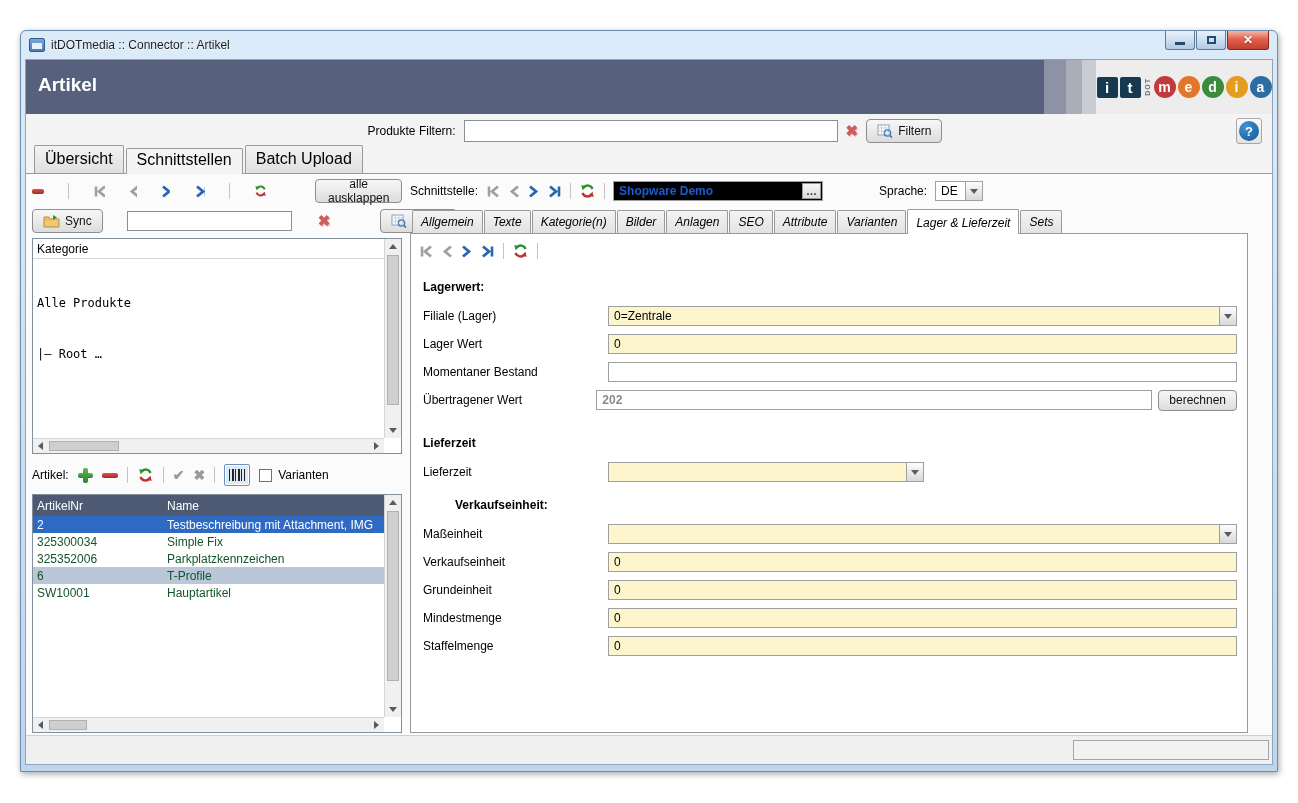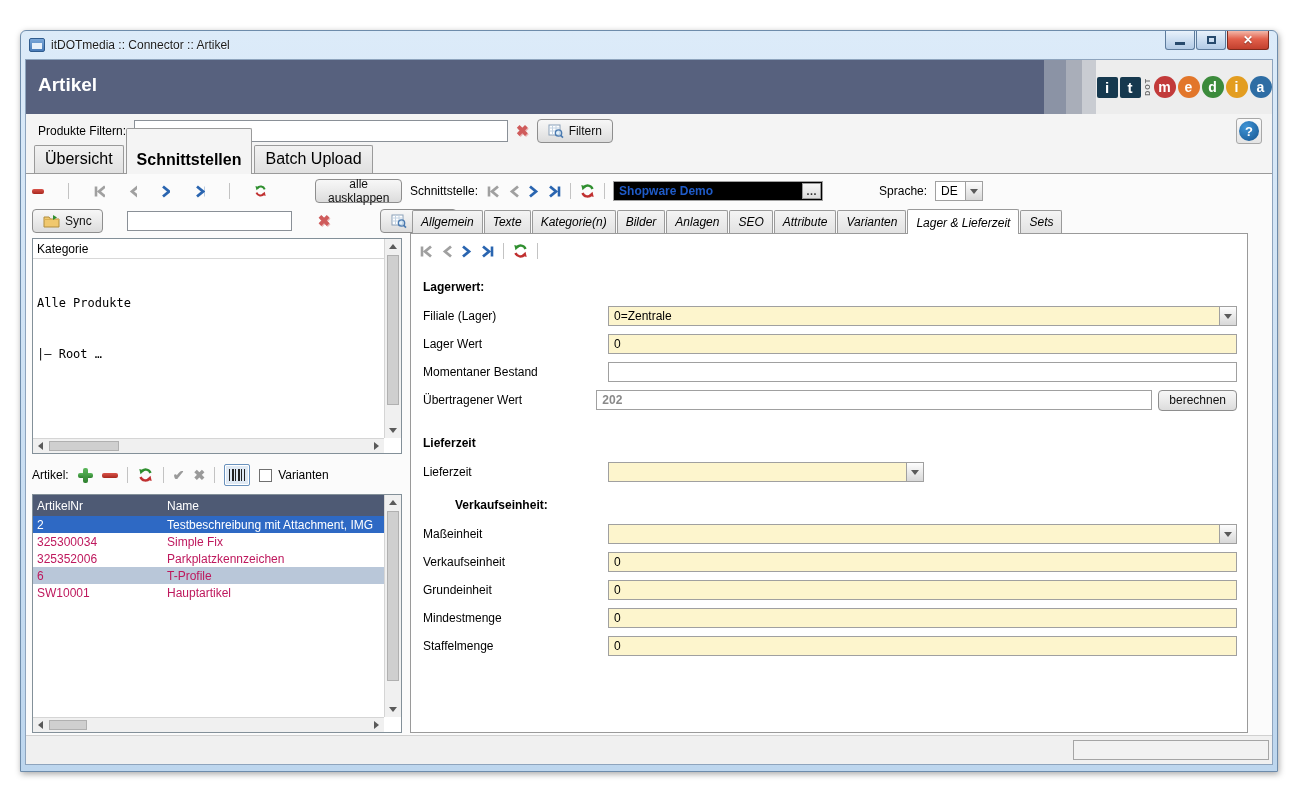--- a/index.html
+++ b/index.html
@@ -31,35 +31,35 @@
   .stripes { position:absolute; right:176px; top:0; bottom:0; display:flex; }
   .stripes span { display:block; height:100%; }
   .st1 { width:22px; background:#8b93a5; } .st2 { width:16px; background:#a9aeb9; } .st3 { width:14px; background:#c9ccd2; }
   .logo { position:absolute; right:0; top:0; bottom:0; width:176px; background:#ededed; display:flex; align-items:center; justify-content:center; gap:2px; }
   .lg-sq { width:21px; height:21px; background:#16394f; color:#fff; font-weight:bold; font-size:15px; display:inline-flex; align-items:center; justify-content:center; border-radius:2px; }
   .lg-dot { font-size:7px; font-weight:bold; color:#6d6d6d; writing-mode:vertical-rl; transform:rotate(180deg); letter-spacing:1px; margin:0 1px; }
   .lg-c { width:22px; height:22px; border-radius:50%; color:#fff; font-weight:bold; font-size:14px; display:inline-flex; align-items:center; justify-content:center; }
   .c0{background:#c23a3a;} .c1{background:#e2762a;} .c2{background:#3c8b3c;} .c3{background:#e39d20;} .c4{background:#2e6da4;}
 
   
-  .filterrow { position:absolute; left:0; right:0; top:54px; height:34px; display:flex; align-items:center; padding-left:12px; background:#f4f4f4; }
+  .filterrow { position:absolute; left:0; right:0; top:54px; height:34px; display:flex; align-items:center; padding-left:12px; background:#f4f4f4;justify-content:center; }
   .flabel-main { font-size:12px; margin-right:8px; }
   .inp { height:22px; border:1px solid #8a9097; background:#fff; font-size:12px; padding:0 4px; font-family:"Liberation Sans",sans-serif; }
   .filter-input { width:374px; }
   .clear-x { color:#cf5b5b; font-size:15px; font-weight:bold; margin:0 8px; cursor:default; text-shadow:1px 1px 0 #e8b6b6; }
   .btn { display:inline-flex; align-items:center; justify-content:center; gap:5px; height:24px; padding:0 10px;
     border:1px solid #8e8e8e; border-radius:4px; background:linear-gradient(#f7f7f7,#ececec 45%,#dcdcdc); font-size:12px; color:#111; }
   .help-btn { position:absolute; right:10px; top:4px; width:26px; height:26px; border:1px solid #a8a8a8; border-radius:3px;
     background:linear-gradient(#fafafa,#e4e4e4); display:flex; align-items:center; justify-content:center; }
   .help-circle { width:20px; height:20px; border-radius:50%; background:radial-gradient(circle at 35% 30%,#3f94d6,#15548f); color:#fff; font-weight:bold; font-size:13px; display:flex; align-items:center; justify-content:center; }
 
   
   .maintabs { position:absolute; left:0; right:0; top:88px; height:26px; padding-left:8px; border-bottom:1px solid #9a9a9a; display:flex; align-items:flex-end; background:#f4f4f4; }
   .mtab { font-size:16px; padding:4px 10px 5px; border:1px solid #9a9a9a; border-bottom:none; background:linear-gradient(#f2f2f2,#e0e0e0); margin-right:2px; border-radius:2px 2px 0 0; position:relative; }
-  .mtab.active { background:#f4f4f4; padding-top:22px; top:1px; z-index:2;font-weight:bold; }
+  .mtab.active { background:#f4f4f4; padding-top:2px; top:1px; z-index:2; }
 
   
   .content { position:absolute; left:0; right:0; top:114px; bottom:29px; background:#fbfbfb; }
   .leftpane  { position:absolute; left:6px; top:4px; width:370px; bottom:2px; }
   .rightpane { position:absolute; left:384px; top:4px; width:838px; bottom:2px; }
 
   .trow { display:flex; align-items:center; height:26px; gap:24px; }
   .sep { width:1px; height:16px; background:#c3c3c3; }
   .navsvg { display:block; }
   .minus-ic { width:16px; height:5px; background:linear-gradient(#d9534a,#a8281f); border-radius:2px; }
@@ -78,21 +78,21 @@
   .artrow { position:absolute; left:0; right:0; top:282px; height:30px; display:flex; align-items:center; gap:9px; }
   .artlabel { font-size:12px; }
   .barcode-btn { width:26px; height:22px; border:1px solid #6a92bd; background:#dfe9f4; display:flex; align-items:center; justify-content:center; border-radius:2px; box-shadow:inset 0 0 0 1px #fff; }
   .barcode-ic { width:16px; height:12px; background:repeating-linear-gradient(90deg,#222 0 1px,transparent 1px 3px,#222 3px 5px,transparent 5px 6px); }
   .checkbox { width:13px; height:13px; border:1px solid #707070; background:#fff; }
   .cblabel { font-size:12px; margin-left:-3px; }
 
   .tablebox { top:316px; bottom:0; }
   .thead { display:flex; height:21px; background:#4e5a74; color:#fff; font-size:12px; align-items:center; }
   .th-nr { width:132px; padding-left:4px; } .th-name { flex:1; padding-left:2px; }
-  .trowi { display:flex; height:17px; font-size:12px; align-items:center; color:#be185d; }
+  .trowi { display:flex; height:17px; font-size:12px; align-items:center; color:#14532d; }
   .td-nr { width:132px; padding-left:4px; overflow:hidden; white-space:nowrap; } .td-name { flex:1; padding-left:2px; overflow:hidden; white-space:nowrap; }
   .row-selected { background:#2e69c4; color:#fff; }
   .row-hl { background:#b9c7d9; }
 
   
   .vscroll { position:absolute; right:0; top:0; bottom:0; width:17px; background:#f0f0f0; border-left:1px solid #d5d5d5; }
   .katbox .vscroll { bottom:15px; }
   .tablebox .vscroll { bottom:15px; }
   .sarrow { position:absolute; left:0; right:0; height:15px; display:flex; align-items:center; justify-content:center; }
   .sarrow.up{top:0;} .sarrow.down{bottom:0;}

